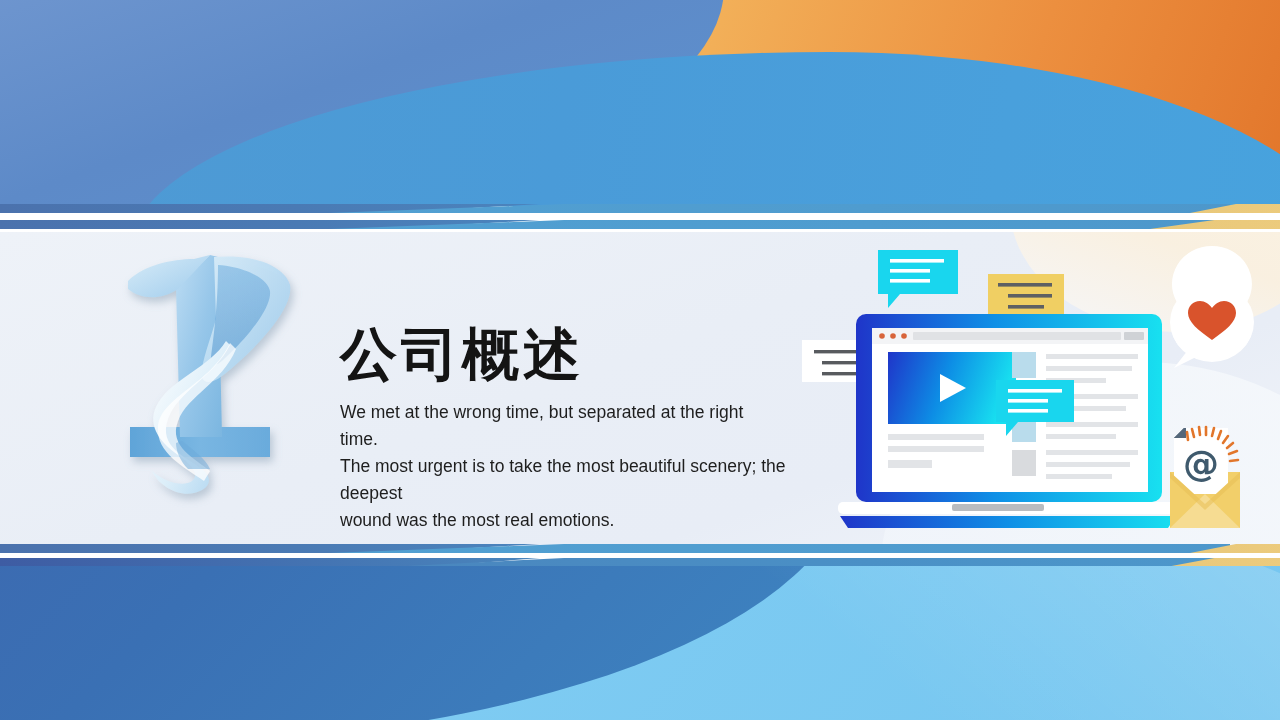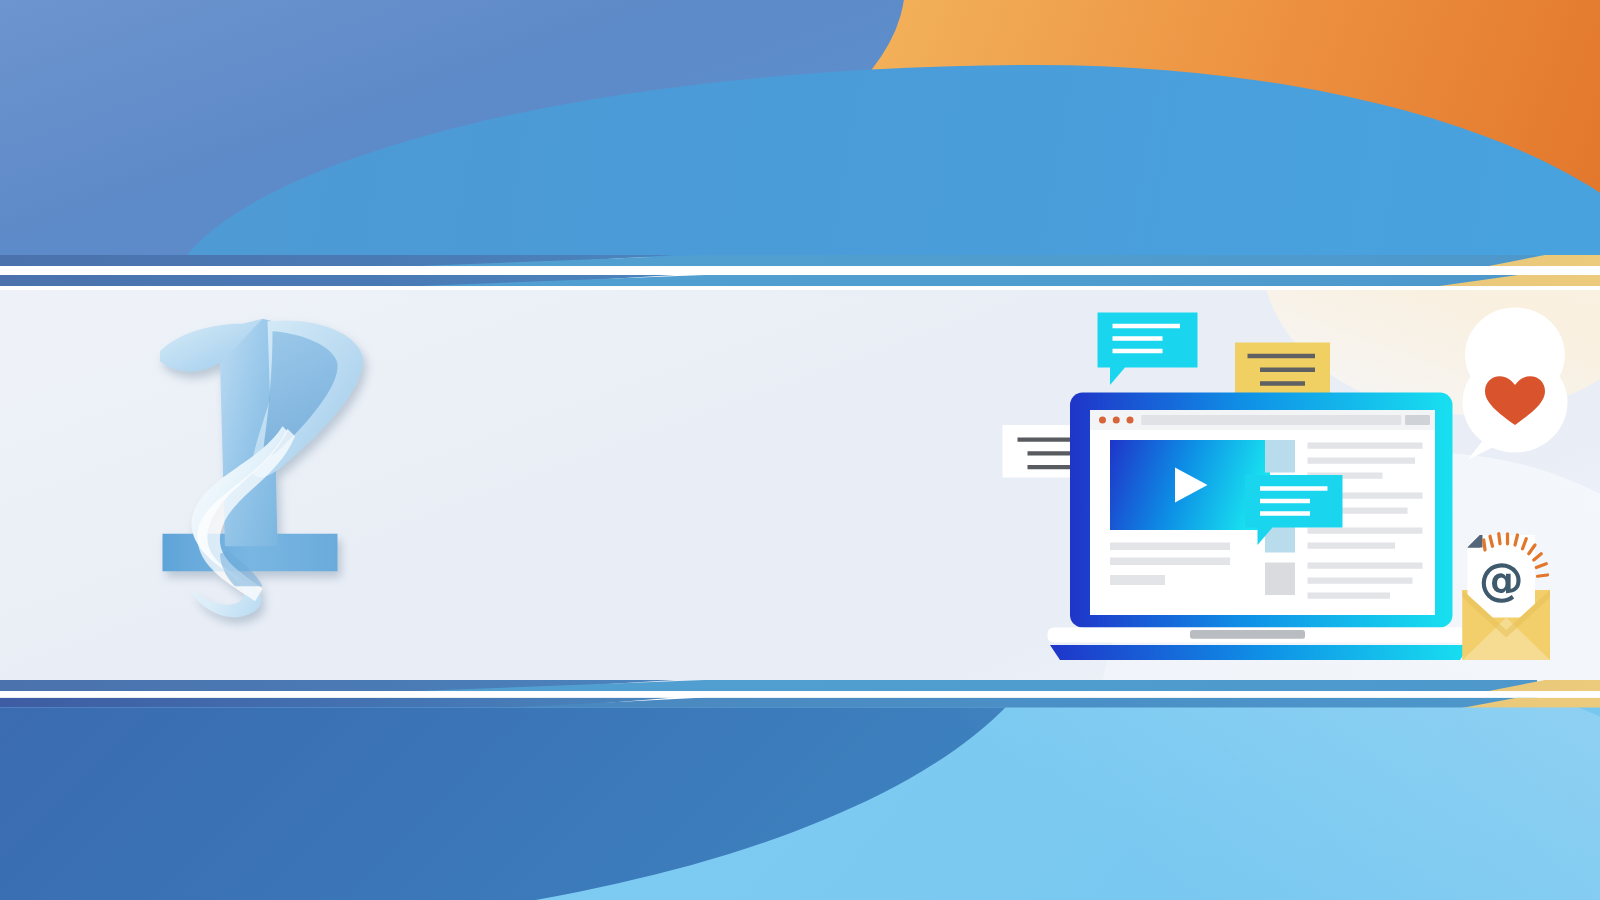--- a/index.html
+++ b/index.html
@@ -156,20 +156,30 @@
 
         <path d="M112 100 C96 132 60 146 50 174 C40 202 68 212 84 224 C96 234 92 244 76 248 C60 252 40 240 34 226
                  C48 238 66 242 74 236 C82 230 74 220 60 210 C40 196 28 178 40 158 C54 134 92 122 108 96 Z" fill="url(#nE)"></path>
         <path d="M118 104 C104 138 70 150 60 176 C50 202 78 214 92 226 L86 236 C66 222 38 208 40 182 C42 152 92 140 112 98 Z" fill="#ffffff" opacity="0.75"></path>
 
         <path d="M64 196 C74 204 88 214 92 224 L70 224 C62 216 58 206 58 198 Z" fill="#6ca9da" opacity="0.5"></path>
       </g>
     </svg>
   </div>
 
+  <div class="text-block">
+    <div class="slide-title">公司概述</div>
+    <div class="slide-body">
+      <div class="ln">We met at the wrong time, but separated at the right</div>
+      <div class="ln">time.</div>
+      <div class="ln">The most urgent is to take the most beautiful scenery; the</div>
+      <div class="ln">deepest</div>
+      <div class="ln">wound was the most real emotions.</div>
+    </div>
+  </div>
 
   <div class="illus">
     <svg viewBox="0 0 480 310" xmlns="http://www.w3.org/2000/svg" aria-hidden="true">
       <defs>
         <linearGradient id="lapG" x1="0" y1="0" x2="1" y2="0">
           <stop offset="0" stop-color="#1f35c9"></stop>
             <stop offset="0.45" stop-color="#0f8fe6"></stop>
             <stop offset="1" stop-color="#18e0f0"></stop>
         </linearGradient>
         <linearGradient id="vidG" x1="0" y1="0" x2="1" y2="0.2">

